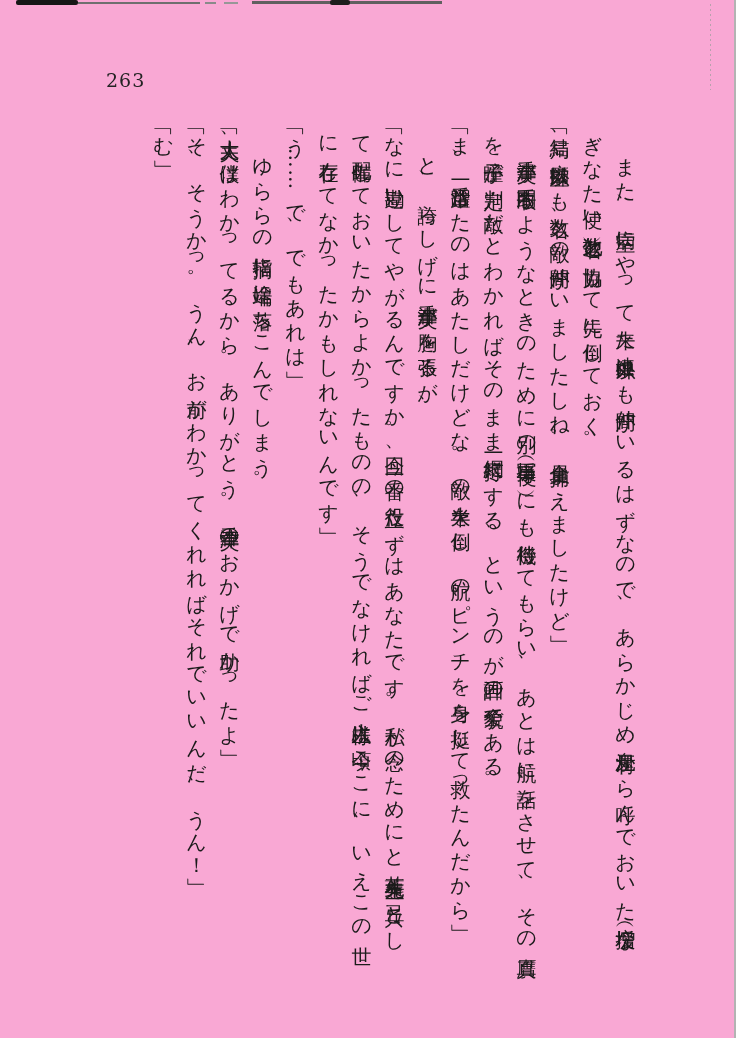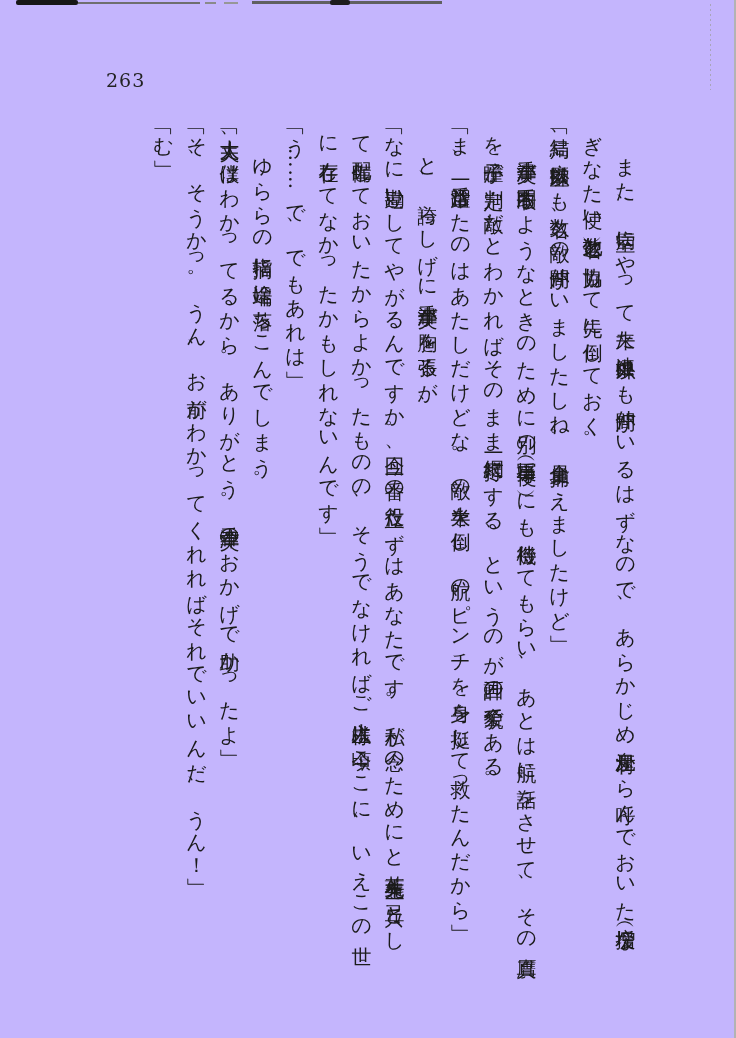--- a/index.html
+++ b/index.html
@@ -10,21 +10,21 @@
   body {
     width: 736px;
     height: 1038px;
     position: relative;
     overflow: hidden;
     font-family: "DejaVu Serif", "Liberation Serif", serif;
   }
   .page {
     position: absolute;
     inset: 0;
-    background: #c4b5fd;
+    background: #f9a8d4;
   }
   
   .art { position: absolute; }
   .art-1 { left: 16px;  top: 0;   width: 62px;  height: 5px; background: #161616; border-radius: 2px; }
   .art-2 { left: 78px;  top: 2px; width: 122px; height: 2px; background: #6f6f6f; }
   .art-3 { left: 205px; top: 2px; width: 11px;  height: 2px; background: #8a8a8a; }
   .art-4 { left: 224px; top: 2px; width: 14px;  height: 2px; background: #979797; }
   .art-5 { left: 252px; top: 1px; width: 190px; height: 3px; background: #606060; }
   .art-6 { left: 330px; top: 0;   width: 20px;  height: 5px; background: #1d1d1d; border-radius: 2px; }
   

